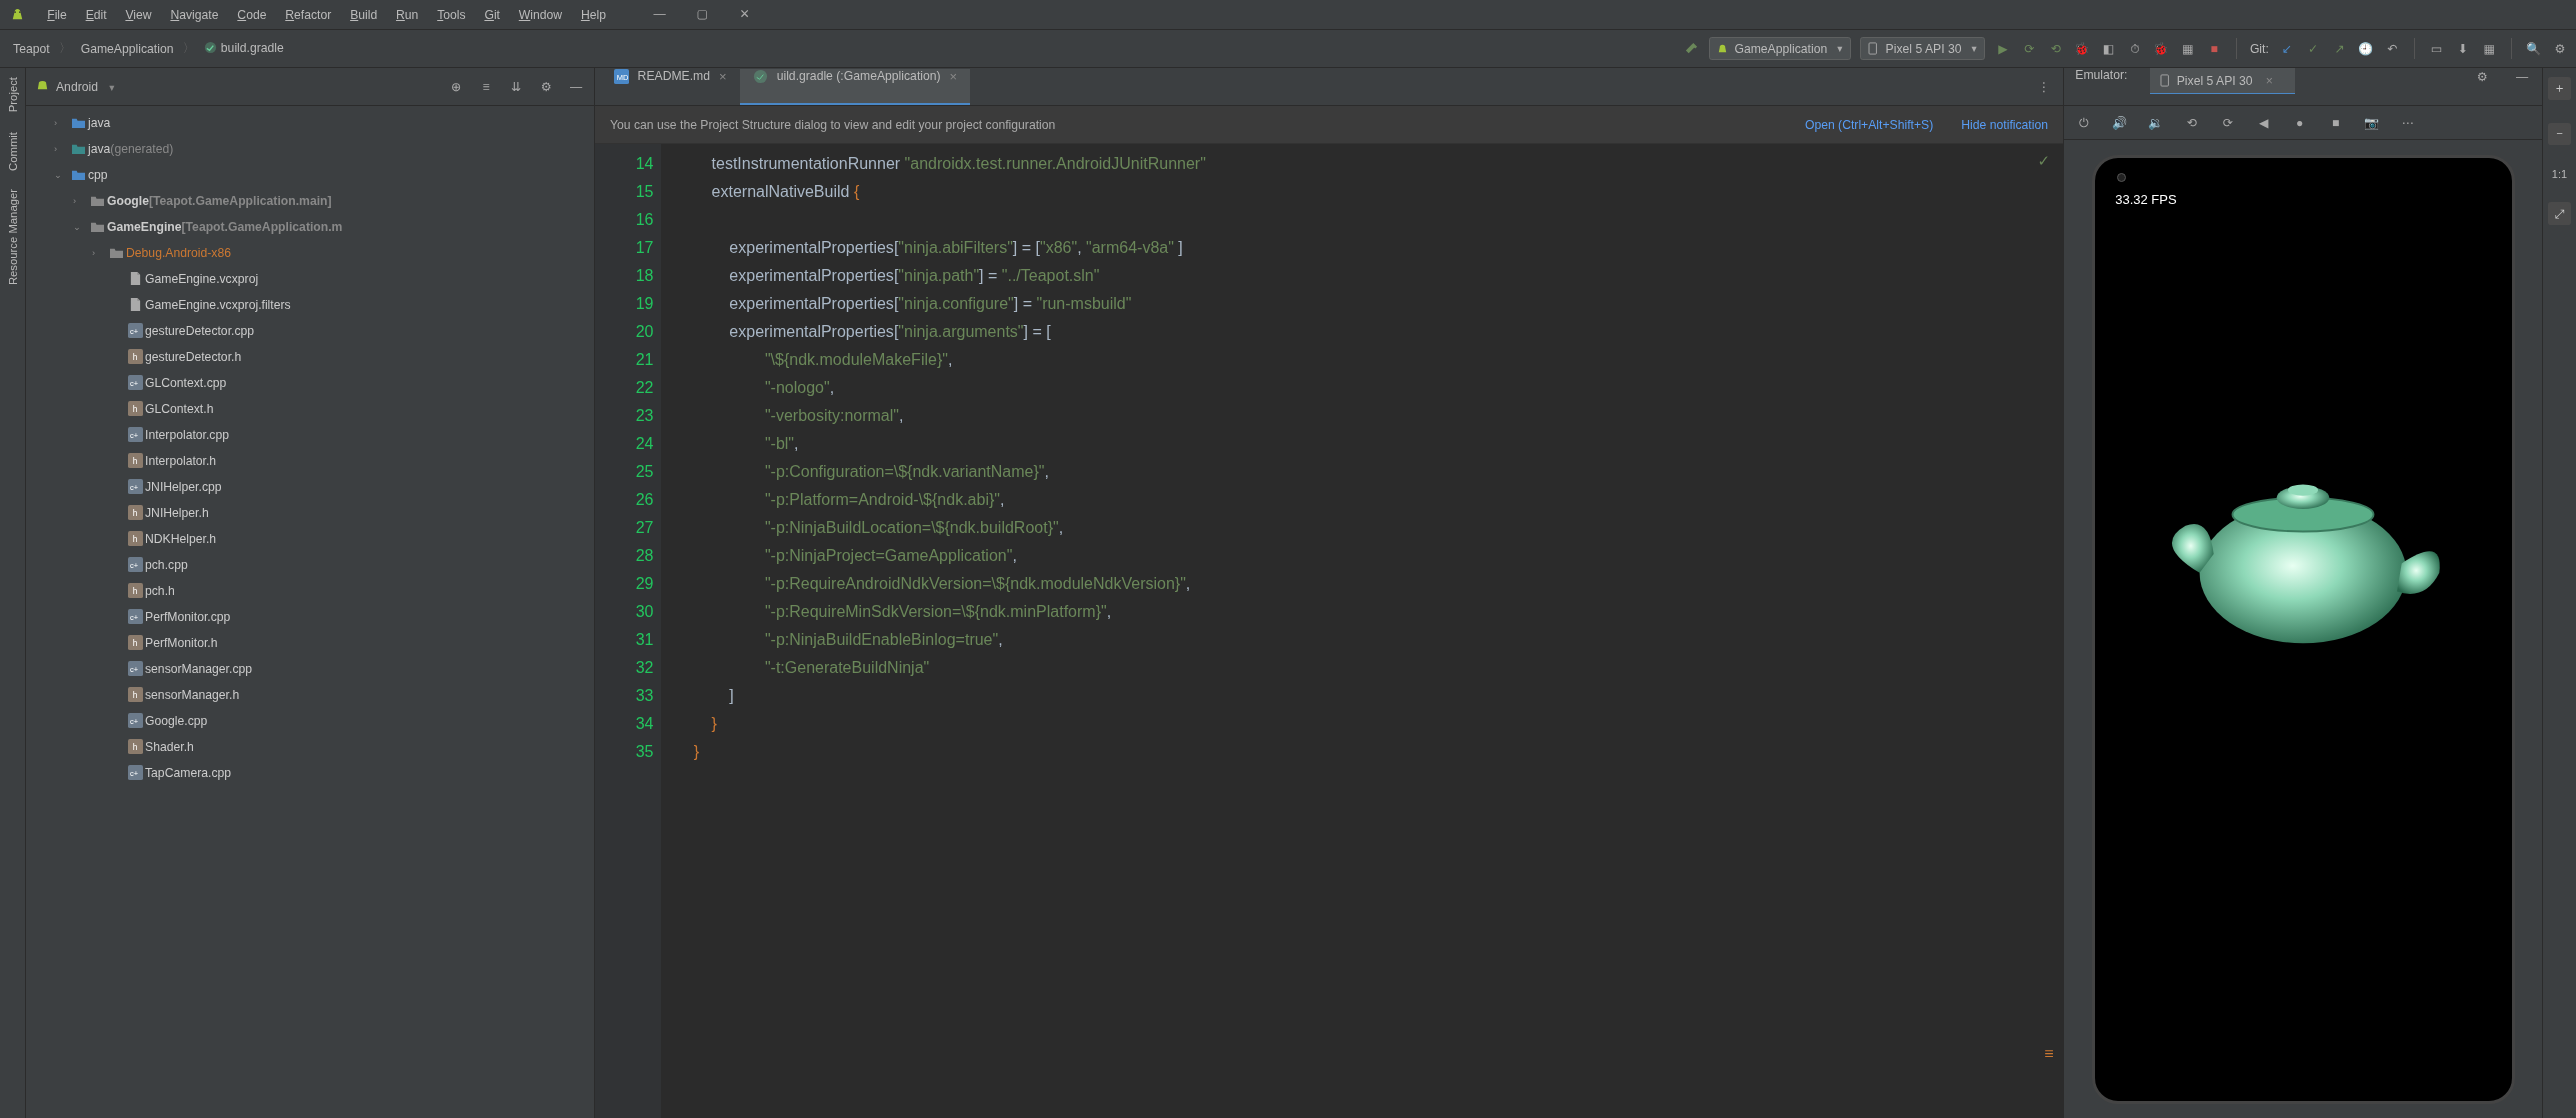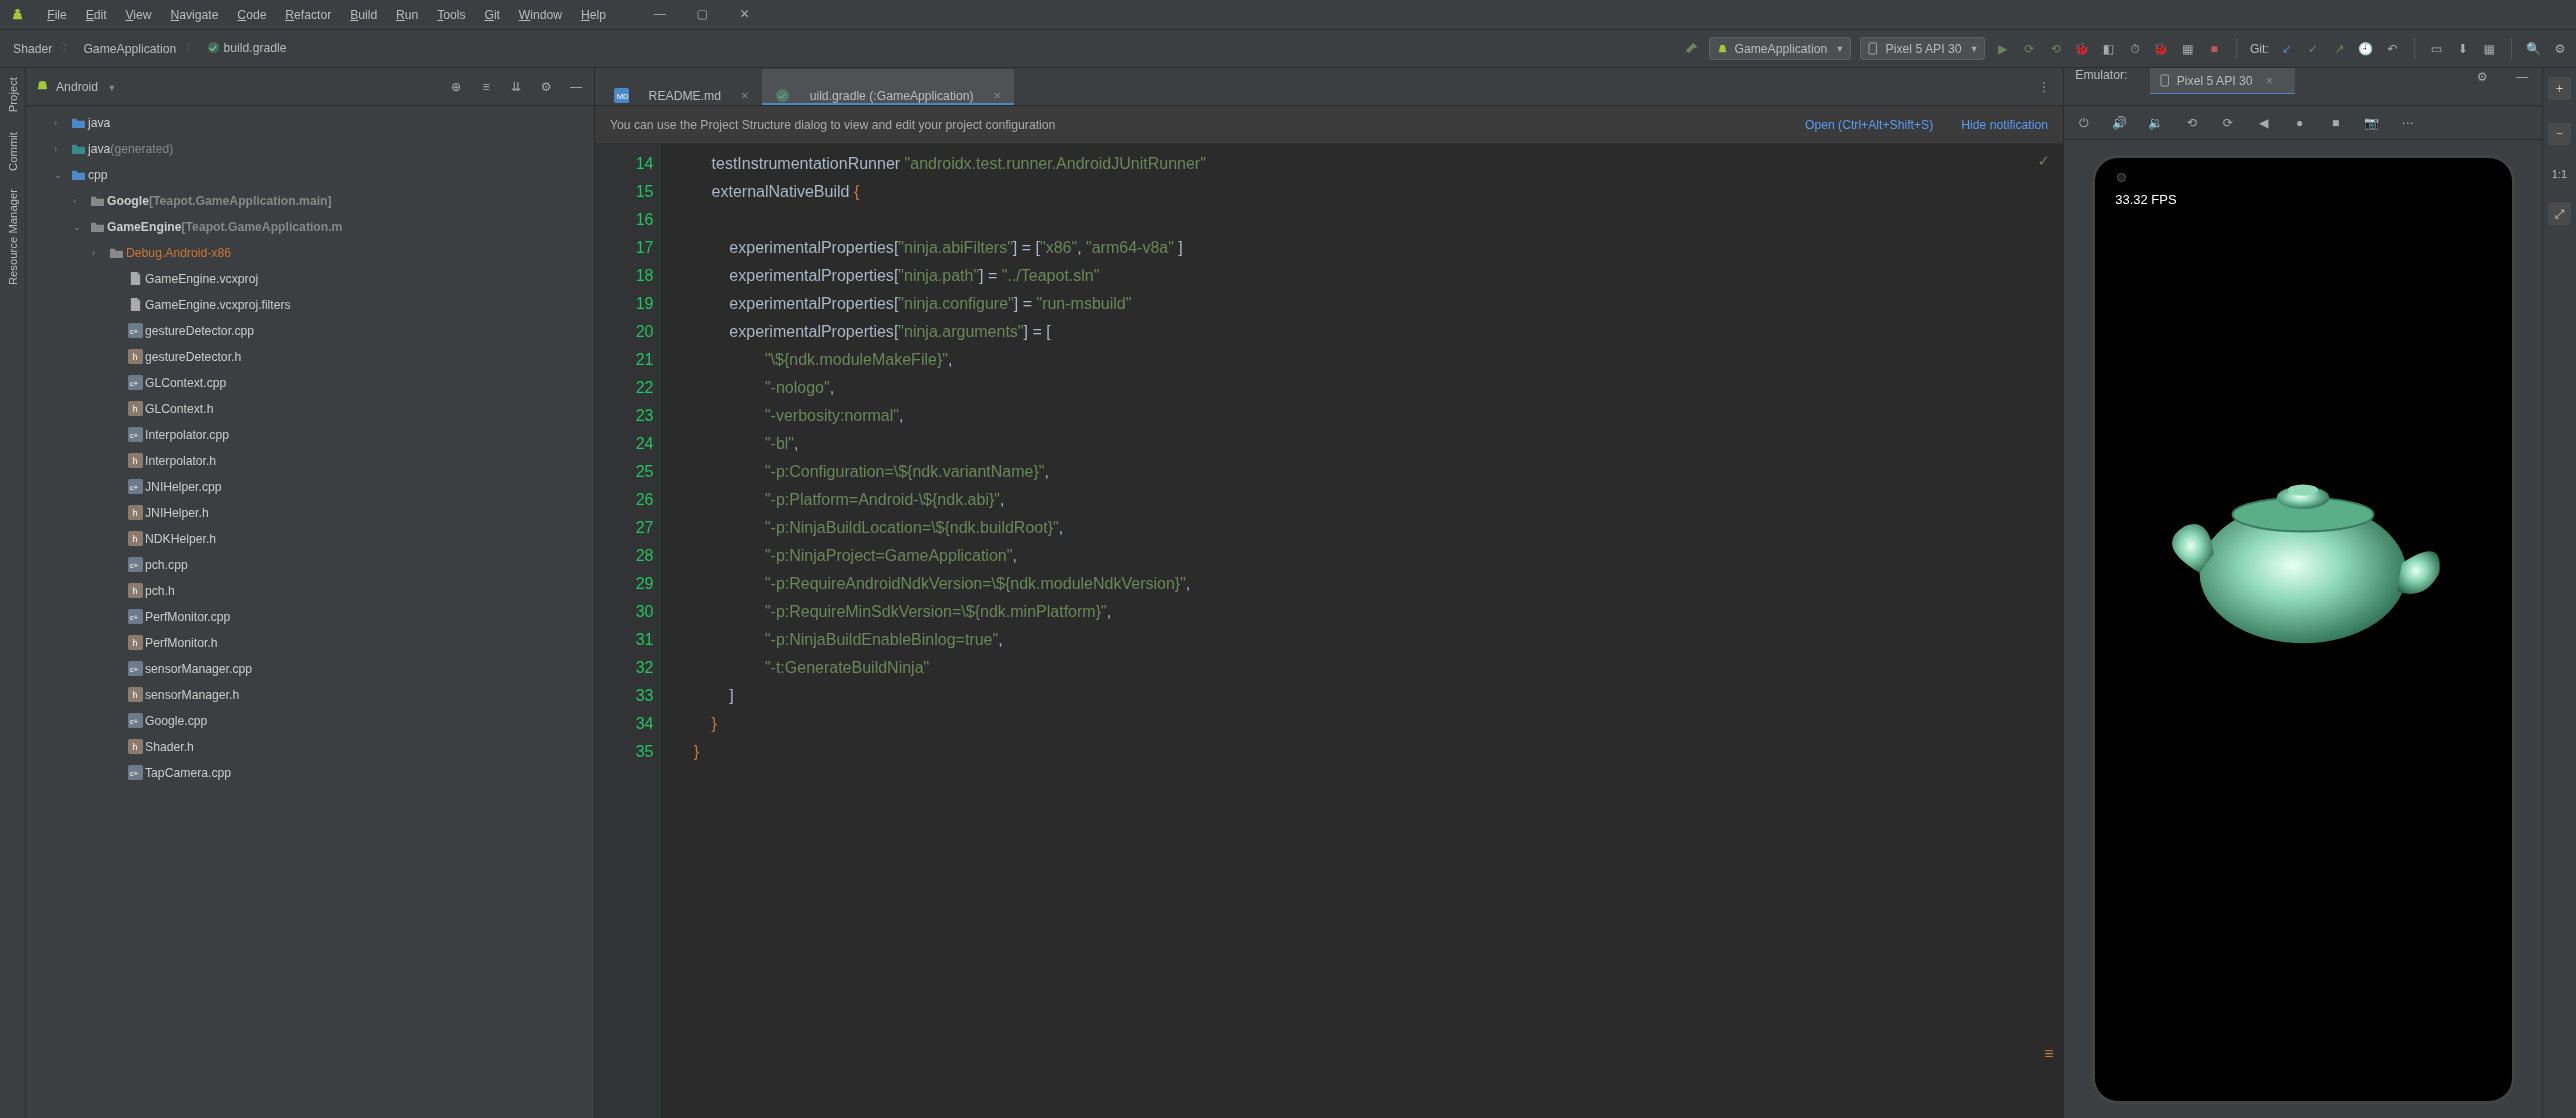--- a/index.html
+++ b/index.html
@@ -33,21 +33,21 @@
 .tree-row { display:flex; align-items:center; height:26px; padding-left:9.4px; white-space:nowrap; cursor:pointer; }
 .tree-row .arrow { width:15px; font-size:9.4px; color:#888; }
 .tree-row .ficon { width:19px; display:inline-flex; justify-content:center; }
 .tree-row .label { color:#ccc; }
 .tree-row .dim { color:#888; }
 .tree-row .hl { color:#cc7832; }
 .tree-row .bold { font-weight:bold; }
 .ind1 { padding-left:28px; } .ind2 { padding-left:47px; } .ind3 { padding-left:66px; } .ind4 { padding-left:85px; }
 .editor { flex:1; display:flex; flex-direction:column; background:#2b2b2b; }
 .tabs { height:38px; background:#3c3f41; display:flex; align-items:center; border-bottom:0.9px solid #2b2b2b; padding-left:5.6px; }
-.tab { height:36px; display:flex; align-items:flex-end; padding:0 13px; gap:20px; cursor:pointer; border-bottom:2.8px solid transparent; }
+.tab { height:36px; display:flex; align-items:flex-start; padding:0 13px; gap:9px; cursor:pointer; border-bottom:2.8px solid transparent; }
 .tab.active { background:#4e5254; border-bottom:2.8px solid #4a88c7; }
 .tab .close { color:#888; font-size:13px; }
 .tabs .more { margin-left:auto; padding:0 13px; color:#aaa; }
 .banner { height:38px; background:#3b3b3b; display:flex; align-items:center; padding:0 15px; border-bottom:0.9px solid #323232; }
 .banner .msg { color:#aaa; }
 .banner .links { margin-left:auto; display:flex; gap:28px; }
 .banner .link { color:#589df6; cursor:pointer; }
 .code { flex:1; display:flex; overflow:hidden; font-family:"JetBrains Mono",Consolas,monospace; font-size:16px; position:relative; }
 .gutter { width:66px; background:#313335; color:#22c55e; text-align:right; padding:5.6px 7.5px 0 0; line-height:28px; }
 .codearea { flex:1; padding:5.6px 0 0 15px; line-height:28px; white-space:pre; color:#a9b7c6; overflow:hidden; }
@@ -86,21 +86,21 @@
   <span class="spacer"></span>
   <span class="winbtns">
     <span class="winbtn">—</span>
     <span class="winbtn">▢</span>
     <span class="winbtn">✕</span>
   </span>
 </div>
 
 <div class="toolbar">
   <div class="breadcrumb">
-    <span class="bc">Shader</span>
+    <span class="bc">Teapot</span>
     <span class="sep">〉</span>
     <span class="bc">GameApplication</span>
     <span class="sep">〉</span>
     <span class="bc">
       <svg width="13" height="13" style="display:inline;vertical-align:-1.9px" viewBox="0 0 14 14">
           <circle cx="7" cy="7" r="6" fill="#6c9" opacity=".3"></circle>
           <path d="M3 8l3 2 4-5" stroke="#6c9" fill="none" stroke-width="1.5"></path>
         </svg>
       <span>build.gradle</span>
     </span>

